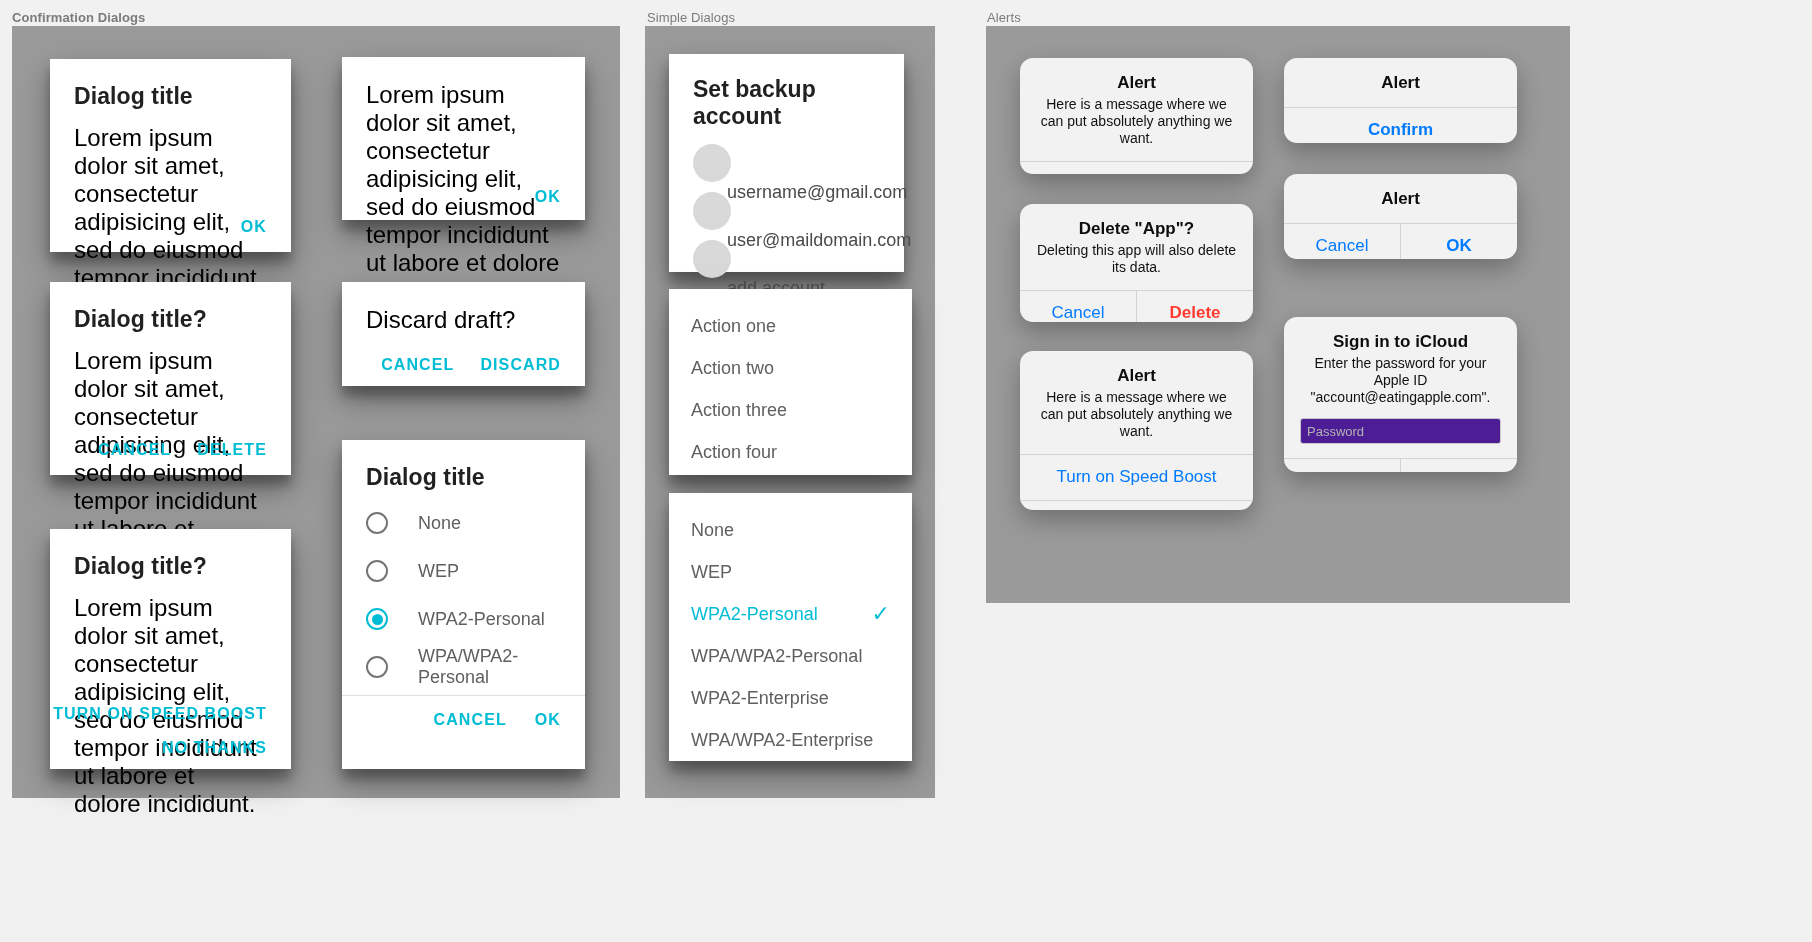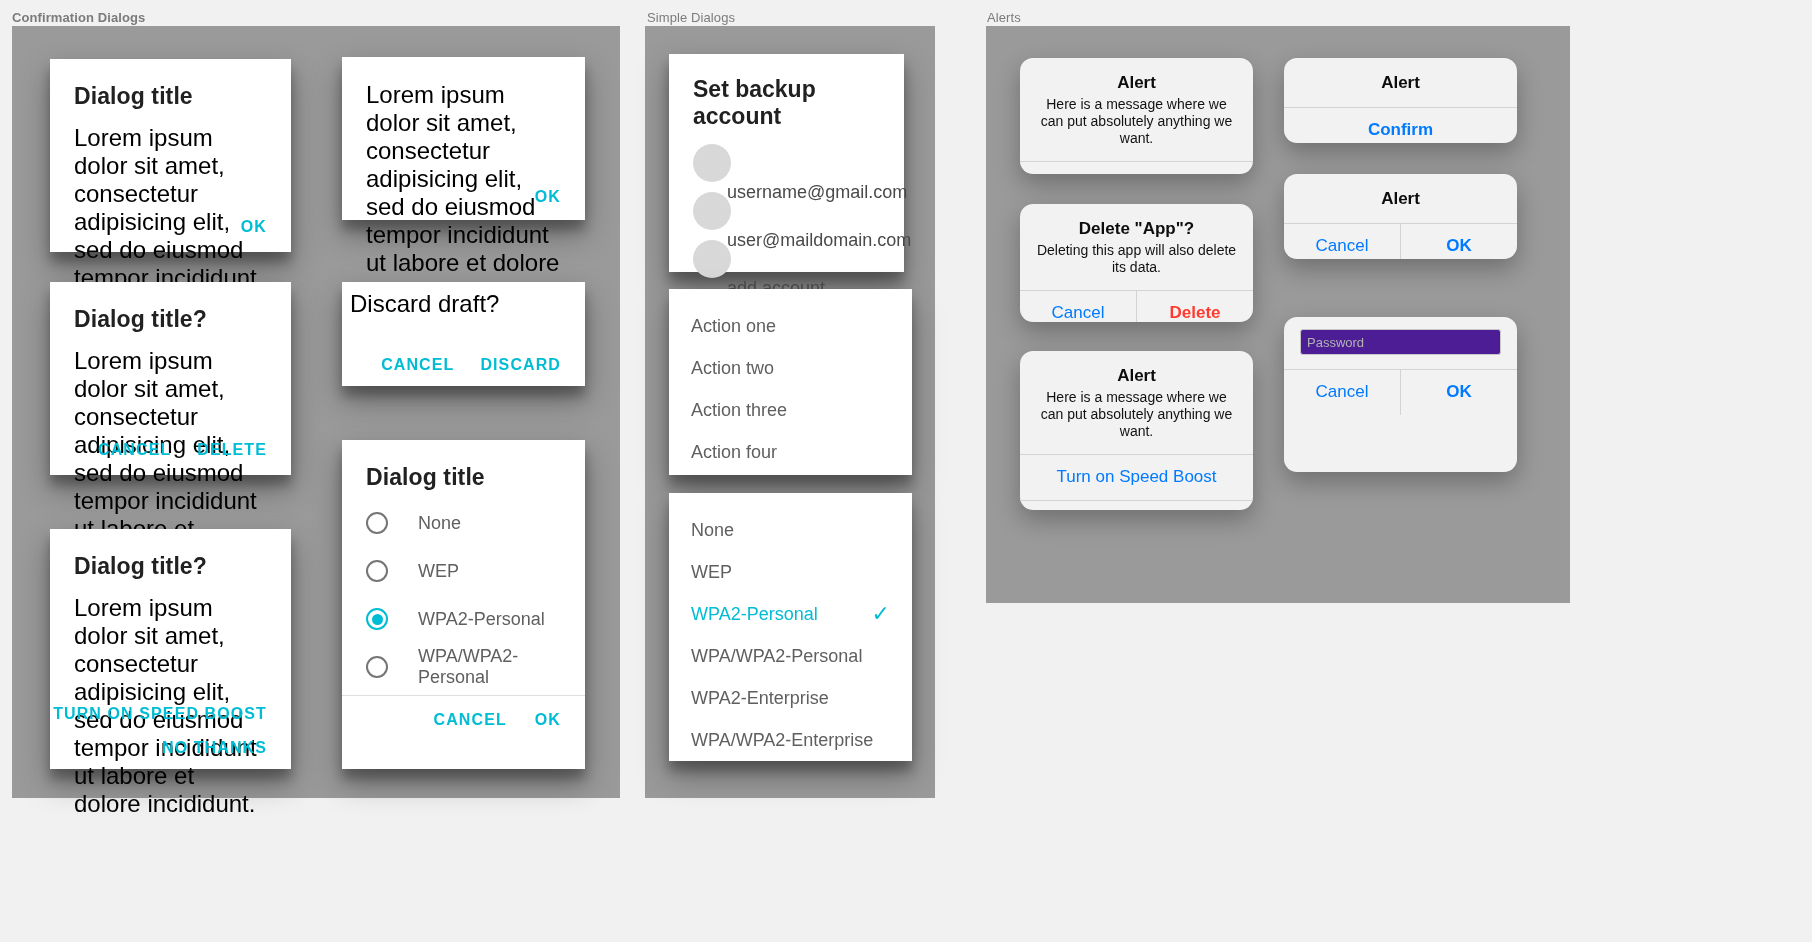--- a/index.html
+++ b/index.html
@@ -246,21 +246,21 @@
     </div>
   </div>
 
   <div class="md-dialog" style="left:342px; top:57px; width:243px; height:163px; padding:24px;">
     <div class="md-body">Lorem ipsum dolor sit amet, consectetur adipisicing elit, sed do eiusmod tempor incididunt ut labore et dolore magna.</div>
     <div class="md-actions" style="position:absolute; right:24px; bottom:14px;">
       <div class="md-btn">OK</div>
     </div>
   </div>
 
-  <div class="md-dialog" style="left:342px; top:282px; width:243px; height:104px; padding:8px;">
+  <div class="md-dialog" style="left:342px; top:282px; width:243px; height:104px; padding:24px;">
     <div class="md-body">Discard draft?</div>
     <div class="md-actions" style="position:absolute; right:24px; bottom:12px; gap:26px;">
       <div class="md-btn">CANCEL</div>
       <div class="md-btn">DISCARD</div>
     </div>
   </div>
 
   <div class="md-dialog" style="left:342px; top:440px; width:243px; height:329px; padding:0;">
     <div class="md-title" style="padding:24px 24px 8px 24px;">Dialog title</div>
 
@@ -405,20 +405,24 @@
     </div>
     <div class="ios-hdiv"></div>
     <div class="ios-btn-row">
       <div class="ios-btn">Cancel</div>
       <div class="ios-vdiv"></div>
       <div class="ios-btn bold">OK</div>
     </div>
   </div>
 
   <div class="ios-alert" style="left:1284px; top:317px; width:233px; height:155px;">
+    <div class="ios-content" style="padding:14px 14px 0 14px;">
+      <div class="ios-title">Sign in to iCloud</div>
+      <div class="ios-msg">Enter the password for your Apple ID "account@eatingapple.com".</div>
+    </div>
     <div class="ios-input">Password</div>
     <div class="ios-hdiv"></div>
     <div class="ios-btn-row">
       <div class="ios-btn">Cancel</div>
       <div class="ios-vdiv"></div>
       <div class="ios-btn bold">OK</div>
     </div>
   </div>
 
 </div>

